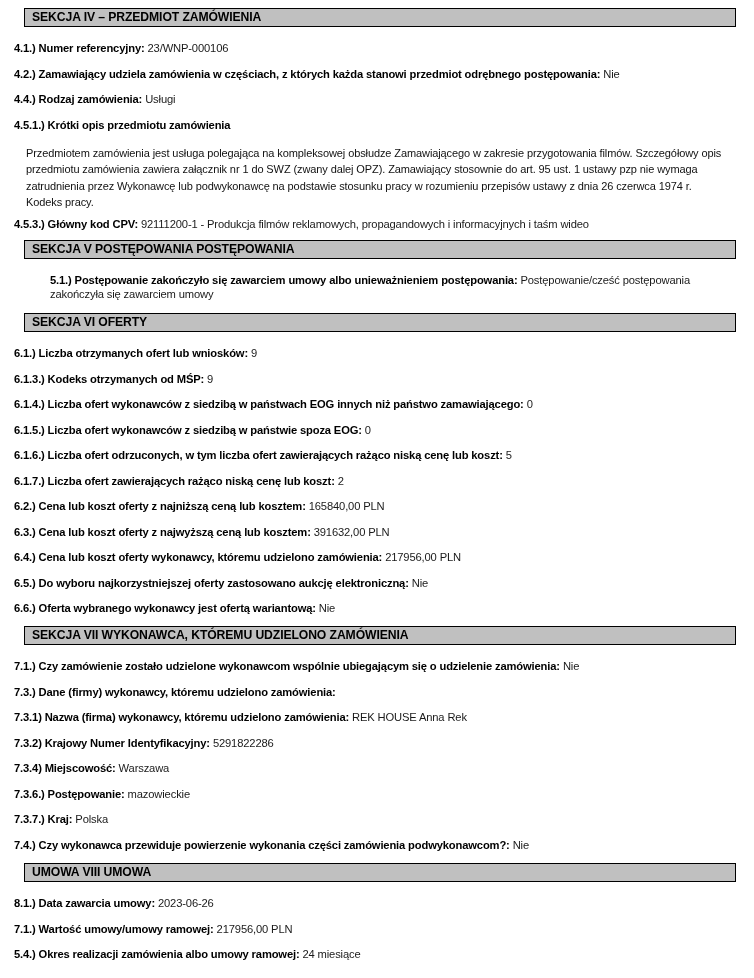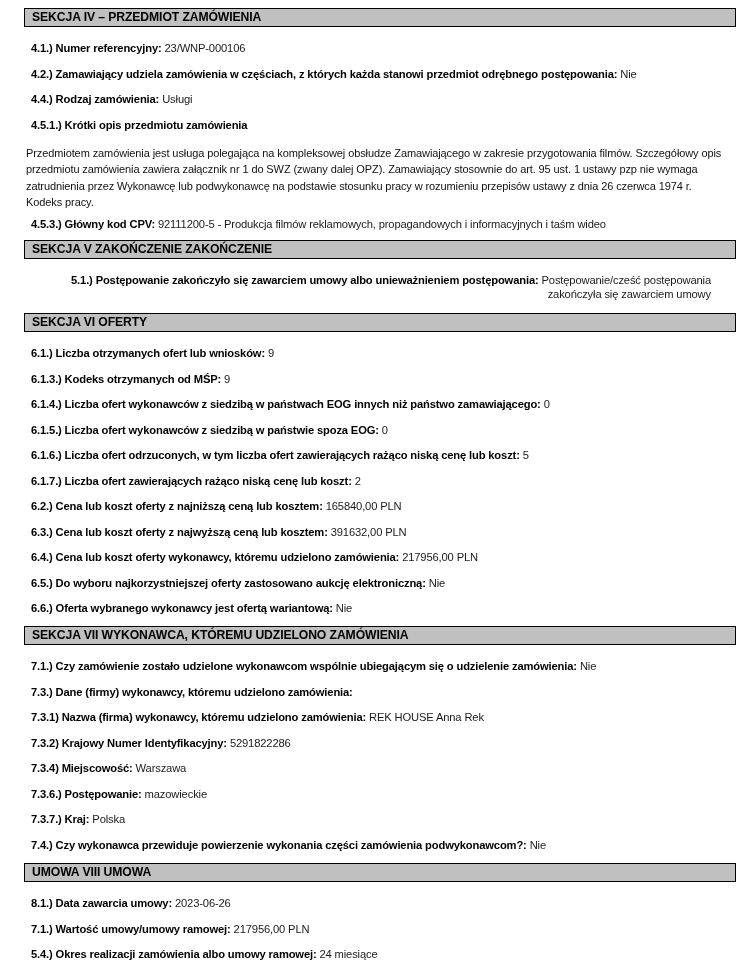--- a/index.html
+++ b/index.html
@@ -8,45 +8,45 @@
     font-family: "Liberation Sans", sans-serif; color: #000;
   }
   .page { position: absolute; left: 0; top: 0; width: 754px; }
   .sec {
     position: absolute; left: 24px; width: 703px; height: 17px;
     background: #c0c0c0; border: 1px solid #000;
     font-weight: bold; font-size: 12.2px; line-height: 17px;
     padding-left: 7px; box-sizing: content-box; letter-spacing: -0.1px;
   }
   .row {
-    position: absolute; left: 31px; font-size: 11.2px; line-height: 14px;
-    white-space: nowrap; letter-spacing: -0.15px; text-align: right;
+    position: absolute; left: 14px; font-size: 11.2px; line-height: 14px;
+    white-space: nowrap; letter-spacing: -0.15px;
   }
   .row b { font-weight: bold; }
   .val { font-weight: normal; color: #1a1a1a; }
   .para {
     position: absolute; left: 26px; width: 700px; font-size: 11px;
     line-height: 16.3px; letter-spacing: -0.1px; color: #111;
   }
-  .wrap { white-space: normal; width: 680px; }
+  .wrap { white-space: normal; width: 680px; margin-left: 36px; }
 </style>
 </head>
 <body>
 
 <div class="page">
 
   <div class="sec" style="top:8px">SEKCJA IV – PRZEDMIOT ZAMÓWIENIA</div>
   <div class="row" style="top:41px"><b>4.1.) Numer referencyjny:</b> <span class="val">23/WNP-000106</span></div>
   <div class="row" style="top:67px"><b>4.2.) Zamawiający udziela zamówienia w częściach, z których każda stanowi przedmiot odrębnego postępowania:</b> <span class="val">Nie</span></div>
   <div class="row" style="top:92px"><b>4.4.) Rodzaj zamówienia:</b> <span class="val">Usługi</span></div>
   <div class="row" style="top:118px"><b>4.5.1.) Krótki opis przedmiotu zamówienia</b></div>
   <div class="para" style="top:145px">Przedmiotem zamówienia jest usługa polegająca na kompleksowej obsłudze Zamawiającego w zakresie przygotowania filmów. Szczegółowy opis przedmiotu zamówienia zawiera załącznik nr 1 do SWZ (zwany dalej OPZ). Zamawiający stosownie do art. 95 ust. 1 ustawy pzp nie wymaga zatrudnienia przez Wykonawcę lub podwykonawcę na podstawie stosunku pracy w rozumieniu przepisów ustawy z dnia 26 czerwca 1974 r. Kodeks pracy.</div>
-  <div class="row" style="top:217px"><b>4.5.3.) Główny kod CPV:</b> <span class="val">92111200-5 - Produkcja filmów reklamowych, propagandowych i informacyjnych i taśm wideo</span></div>
+  <div class="row" style="top:217px"><b>4.5.3.) Główny kod CPV:</b> <span class="val">92111200-1 - Produkcja filmów reklamowych, propagandowych i informacyjnych i taśm wideo</span></div>
 
-  <div class="sec" style="top:240px">SEKCJA V ZAKOŃCZENIE ZAKOŃCZENIE</div>
+  <div class="sec" style="top:240px">SEKCJA V POSTĘPOWANIA POSTĘPOWANIA</div>
   <div class="row wrap" style="top:273px"><b>5.1.) Postępowanie zakończyło się zawarciem umowy albo unieważnieniem postępowania:</b> <span class="val">Postępowanie/cześć postępowania zakończyła się zawarciem umowy</span></div>
 
   <div class="sec" style="top:313px">SEKCJA VI OFERTY</div>
   <div class="row" style="top:346px"><b>6.1.) Liczba otrzymanych ofert lub wniosków:</b> <span class="val">9</span></div>
   <div class="row" style="top:372px"><b>6.1.3.) Kodeks otrzymanych od MŚP:</b> <span class="val">9</span></div>
   <div class="row" style="top:397px"><b>6.1.4.) Liczba ofert wykonawców z siedzibą w państwach EOG innych niż państwo zamawiającego:</b> <span class="val">0</span></div>
   <div class="row" style="top:423px"><b>6.1.5.) Liczba ofert wykonawców z siedzibą w państwie spoza EOG:</b> <span class="val">0</span></div>
   <div class="row" style="top:448px"><b>6.1.6.) Liczba ofert odrzuconych, w tym liczba ofert zawierających rażąco niską cenę lub koszt:</b> <span class="val">5</span></div>
   <div class="row" style="top:474px"><b>6.1.7.) Liczba ofert zawierających rażąco niską cenę lub koszt:</b> <span class="val">2</span></div>
   <div class="row" style="top:499px"><b>6.2.) Cena lub koszt oferty z najniższą ceną lub kosztem:</b> <span class="val">165840,00 PLN</span></div>

